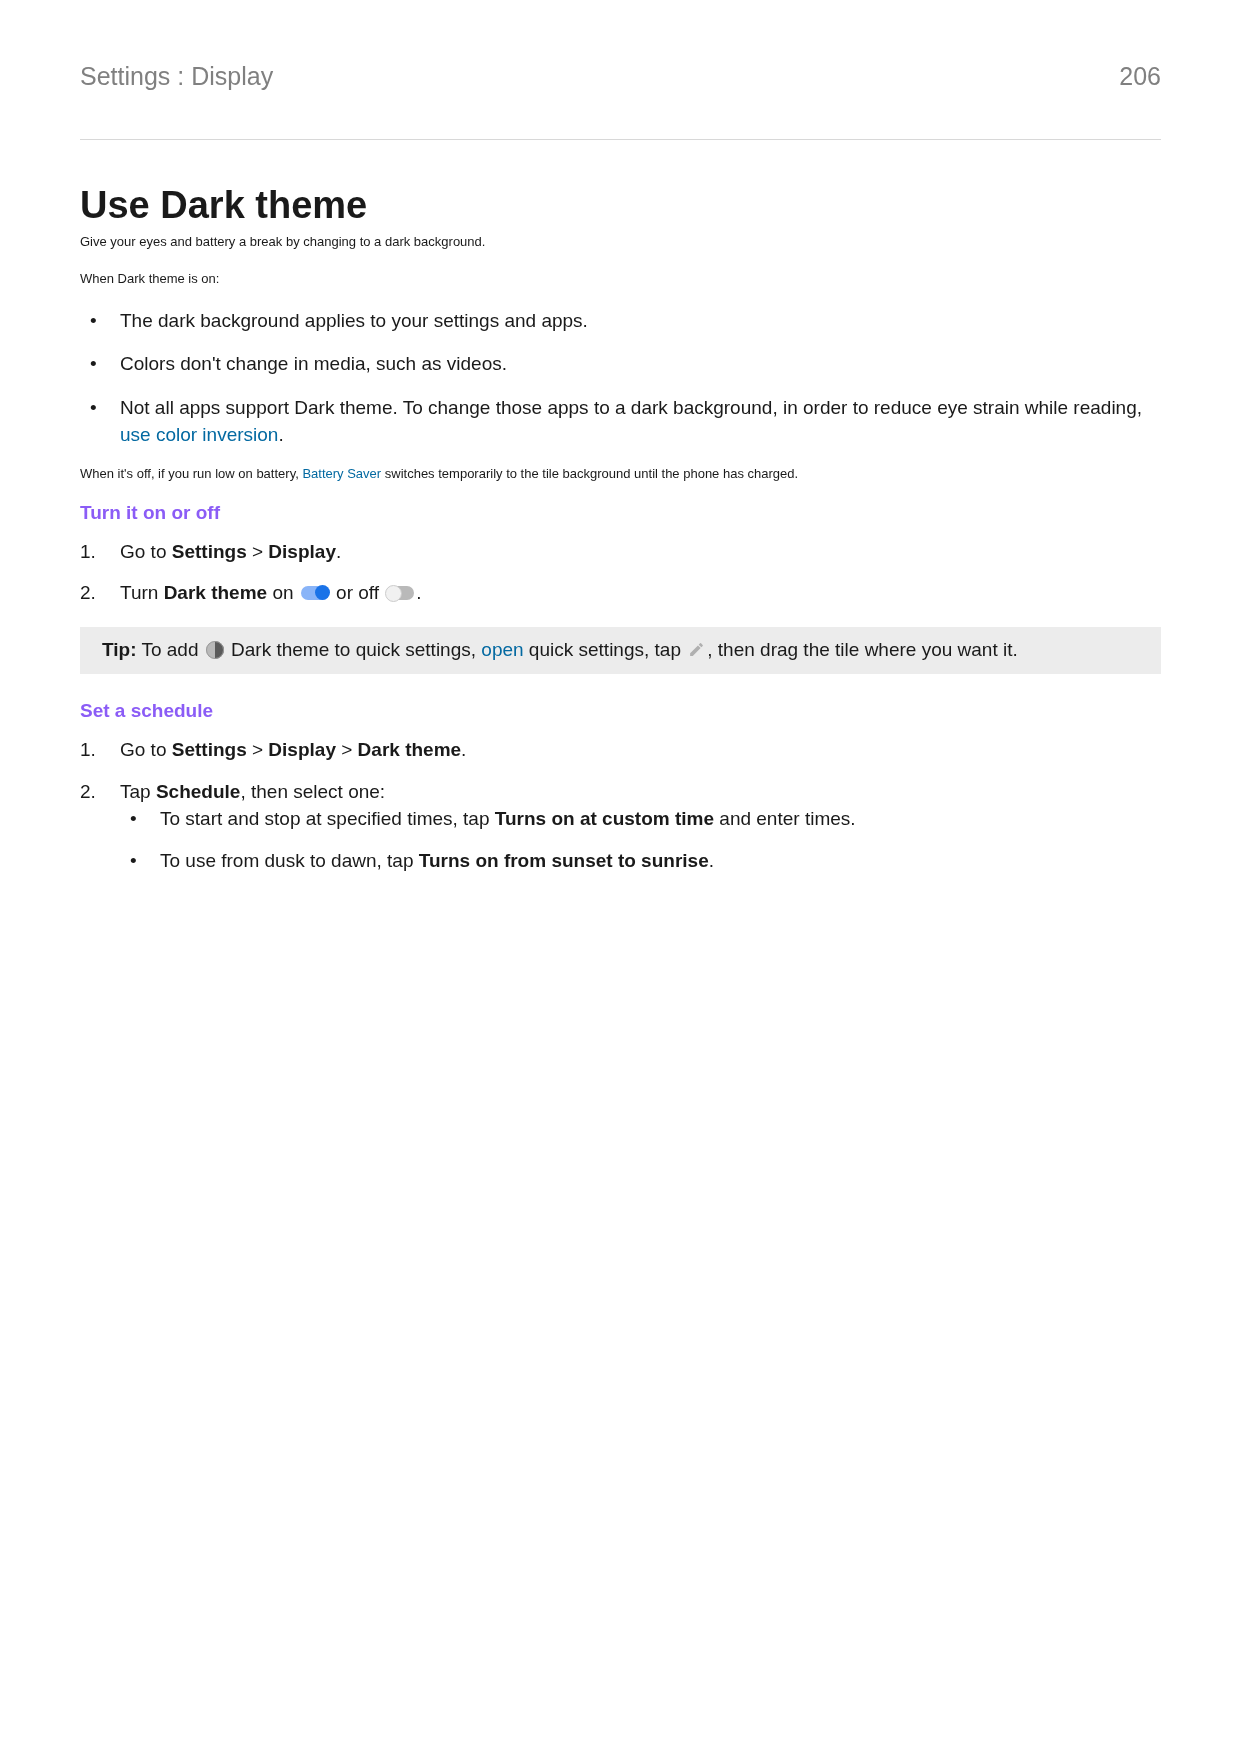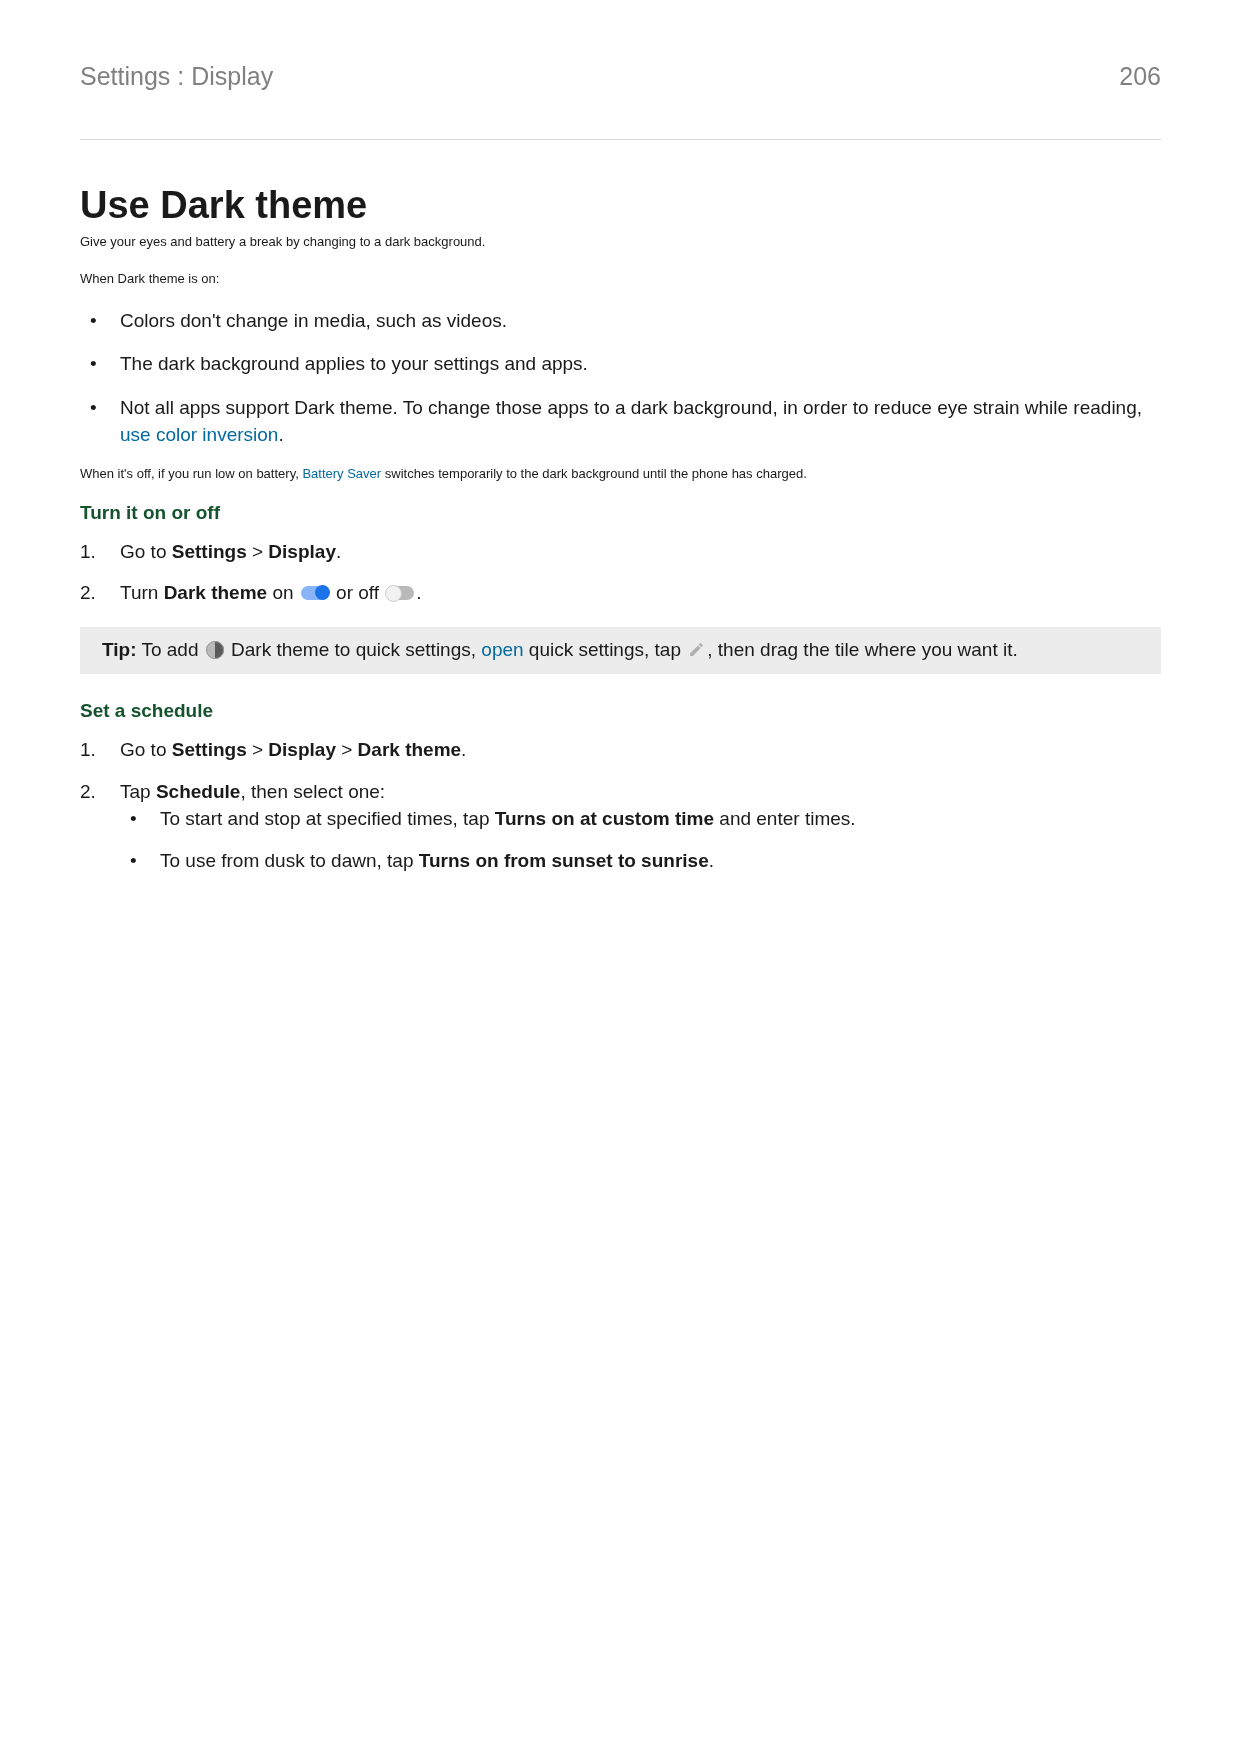--- a/index.html
+++ b/index.html
@@ -77,21 +77,21 @@
     background: #ececec;
     padding: 8px 22px;
     margin: 12px 0 26px 0;
     font-size: 19px;
     line-height: 1.55;
     color: #1a1a1a;
   }
   .subhead {
     font-size: 19px;
     font-weight: 700;
-    color: #14532d;
+    color: #8b5cf6;
     margin: 0 0 14px 0;
   }
   
   .toggle {
     display: inline-block;
     width: 28px;
     height: 14px;
     border-radius: 14px;
     position: relative;
     vertical-align: -1px;
@@ -140,29 +140,29 @@
   <span>206</span>
 </div>
 
 <h1 class="page-title">Use Dark theme</h1>
 
 <p class="para">Give your eyes and battery a break by changing to a dark background.</p>
 
 <p class="para">When Dark theme is on:</p>
 
 <ul class="bullets">
+  <li>The dark background applies to your settings and apps.</li>
   <li>Colors don't change in media, such as videos.</li>
-  <li>The dark background applies to your settings and apps.</li>
   <li>
     <span>Not all apps support Dark theme. To change those apps to a dark background, in order to reduce eye strain while reading, </span><a class="link" href="#">use color inversion</a><span>.</span>
   </li>
 </ul>
 
 <p class="para">
-  <span>When it's off, if you run low on battery, </span><a class="link" href="#">Battery Saver</a><span> switches temporarily to the dark background until the phone has charged.</span>
+  <span>When it's off, if you run low on battery, </span><a class="link" href="#">Battery Saver</a><span> switches temporarily to the tile background until the phone has charged.</span>
 </p>
 
 <p class="subhead">Turn it on or off</p>
 
 <ol class="numbers">
   <li><span class="num">1.</span>
     <span>Go to </span><span class="bold">Settings</span><span> &gt; </span><span class="bold">Display</span><span>.</span>
   </li>
   <li><span class="num">2.</span>
     <span>Turn </span><span class="bold">Dark theme</span><span> on </span><span class="toggle on"></span><span> or off </span><span class="toggle off"></span><span>.</span>

